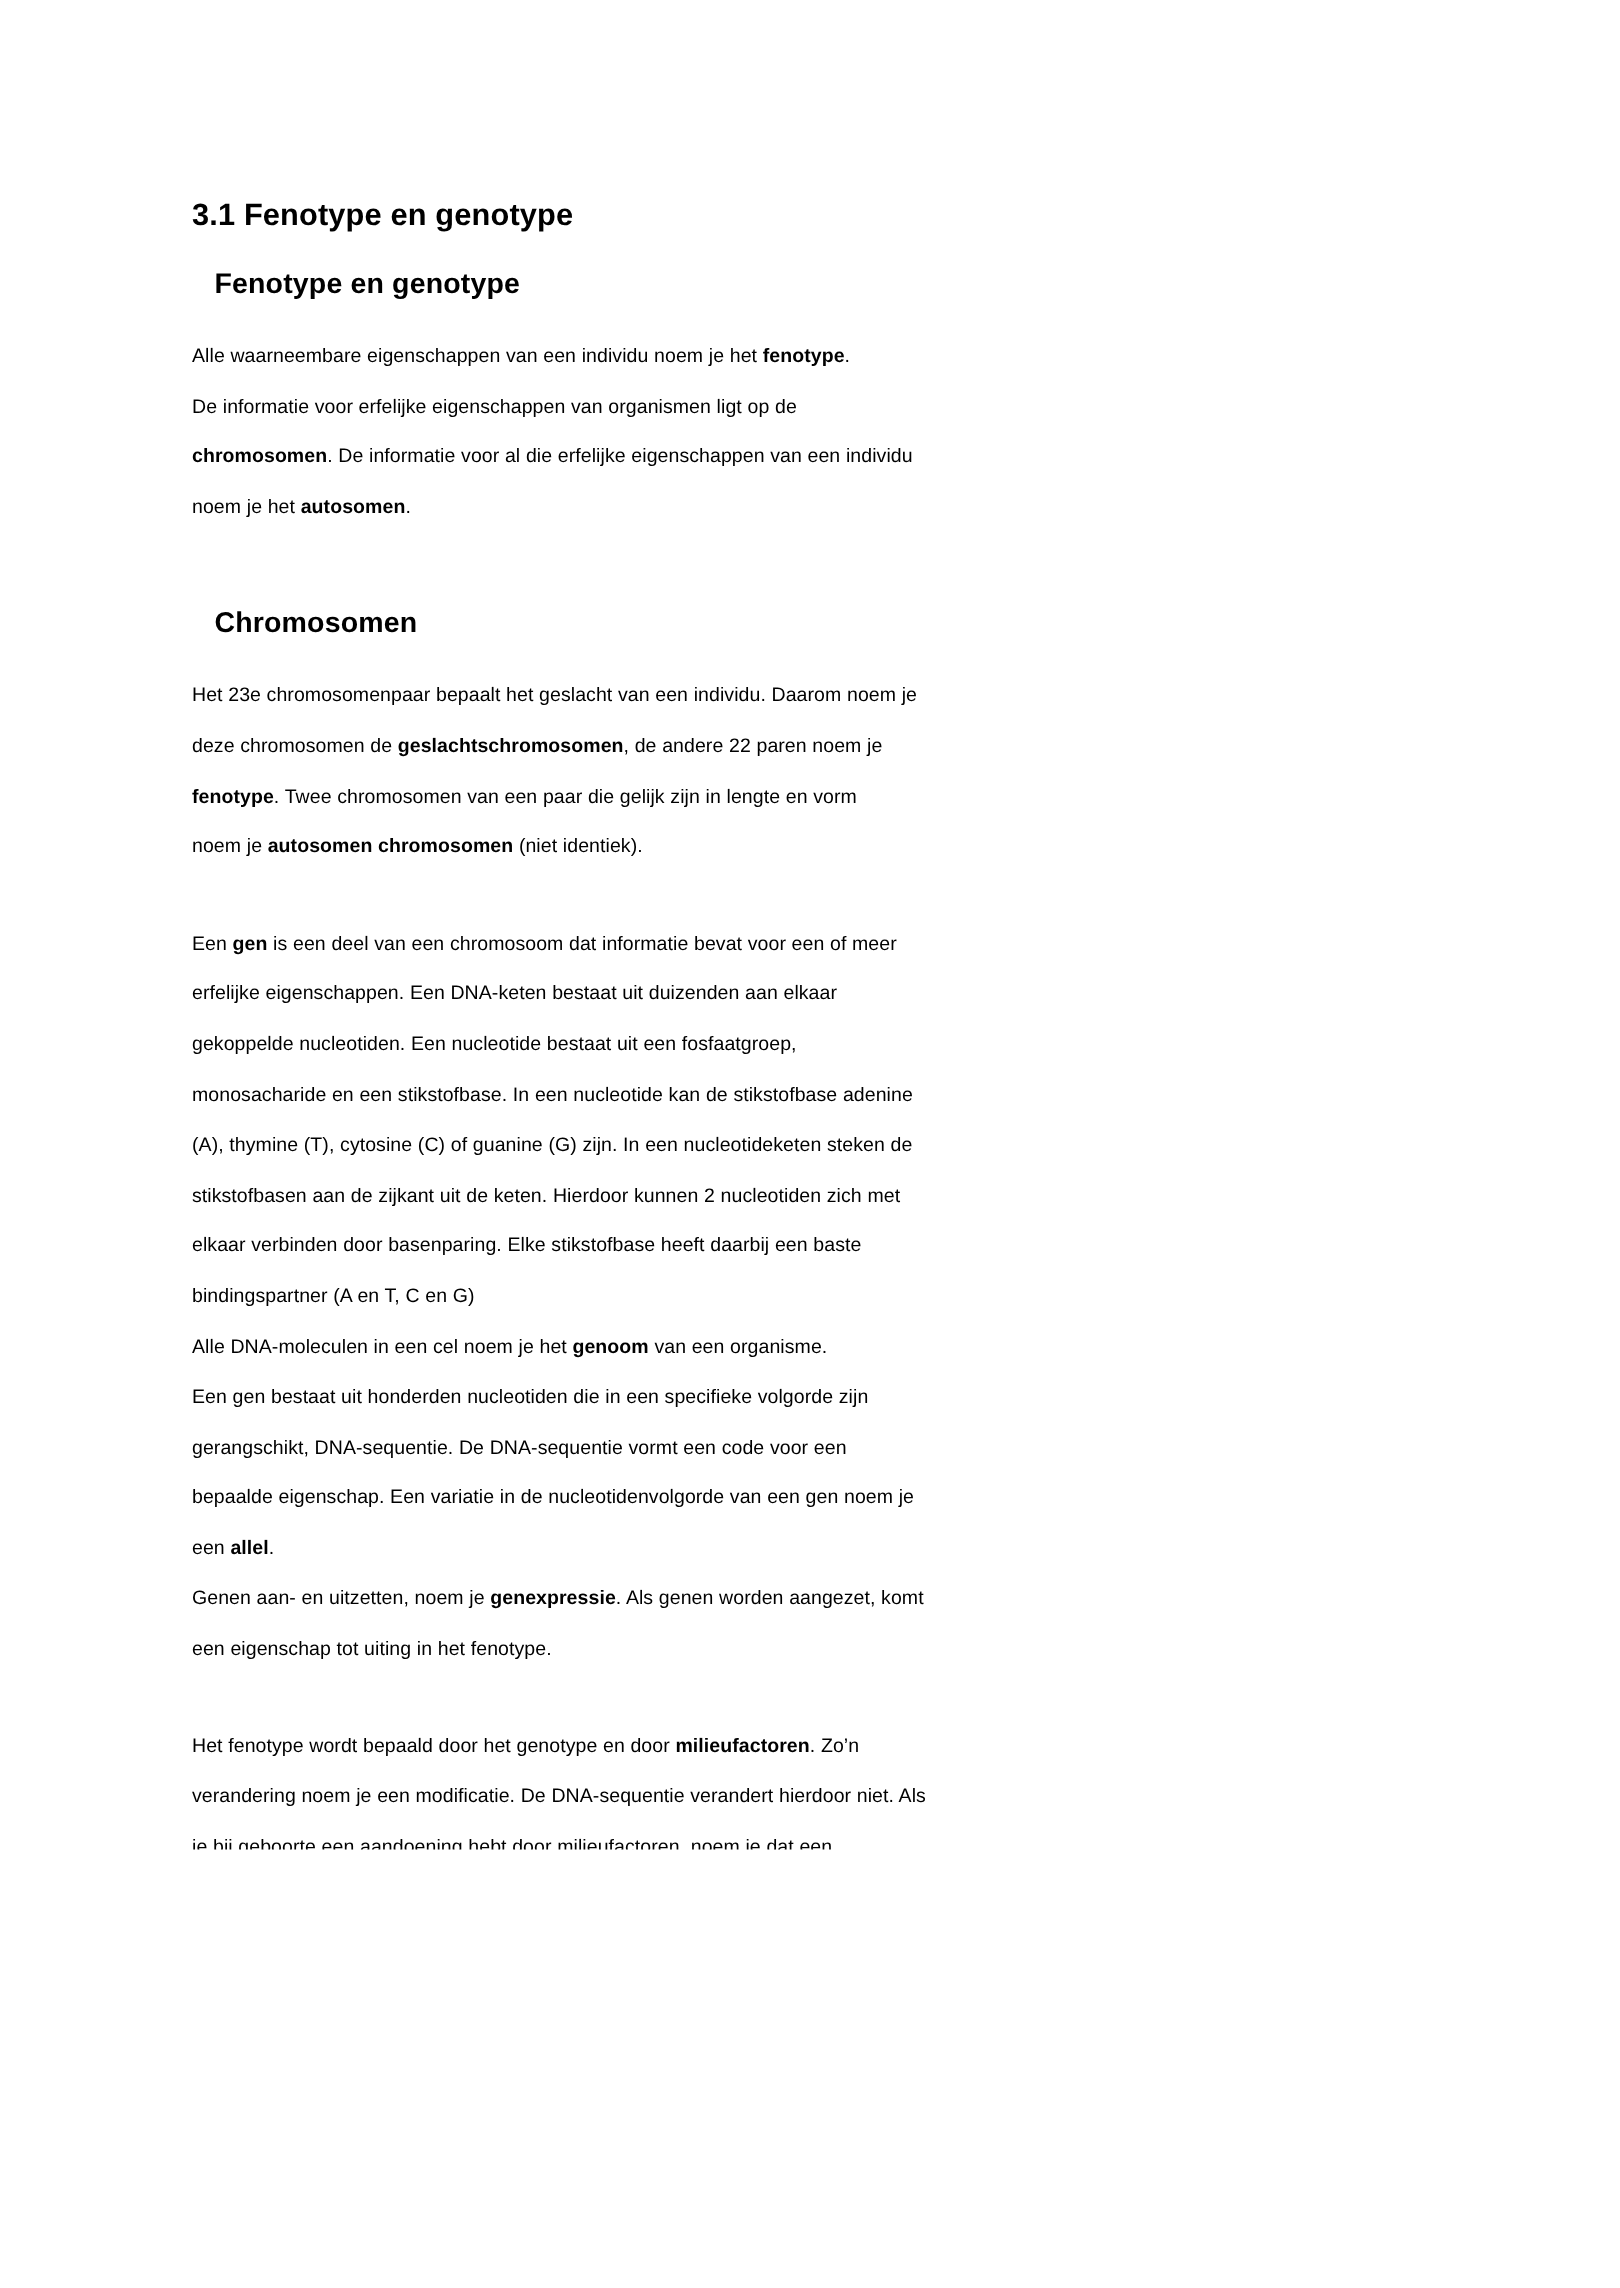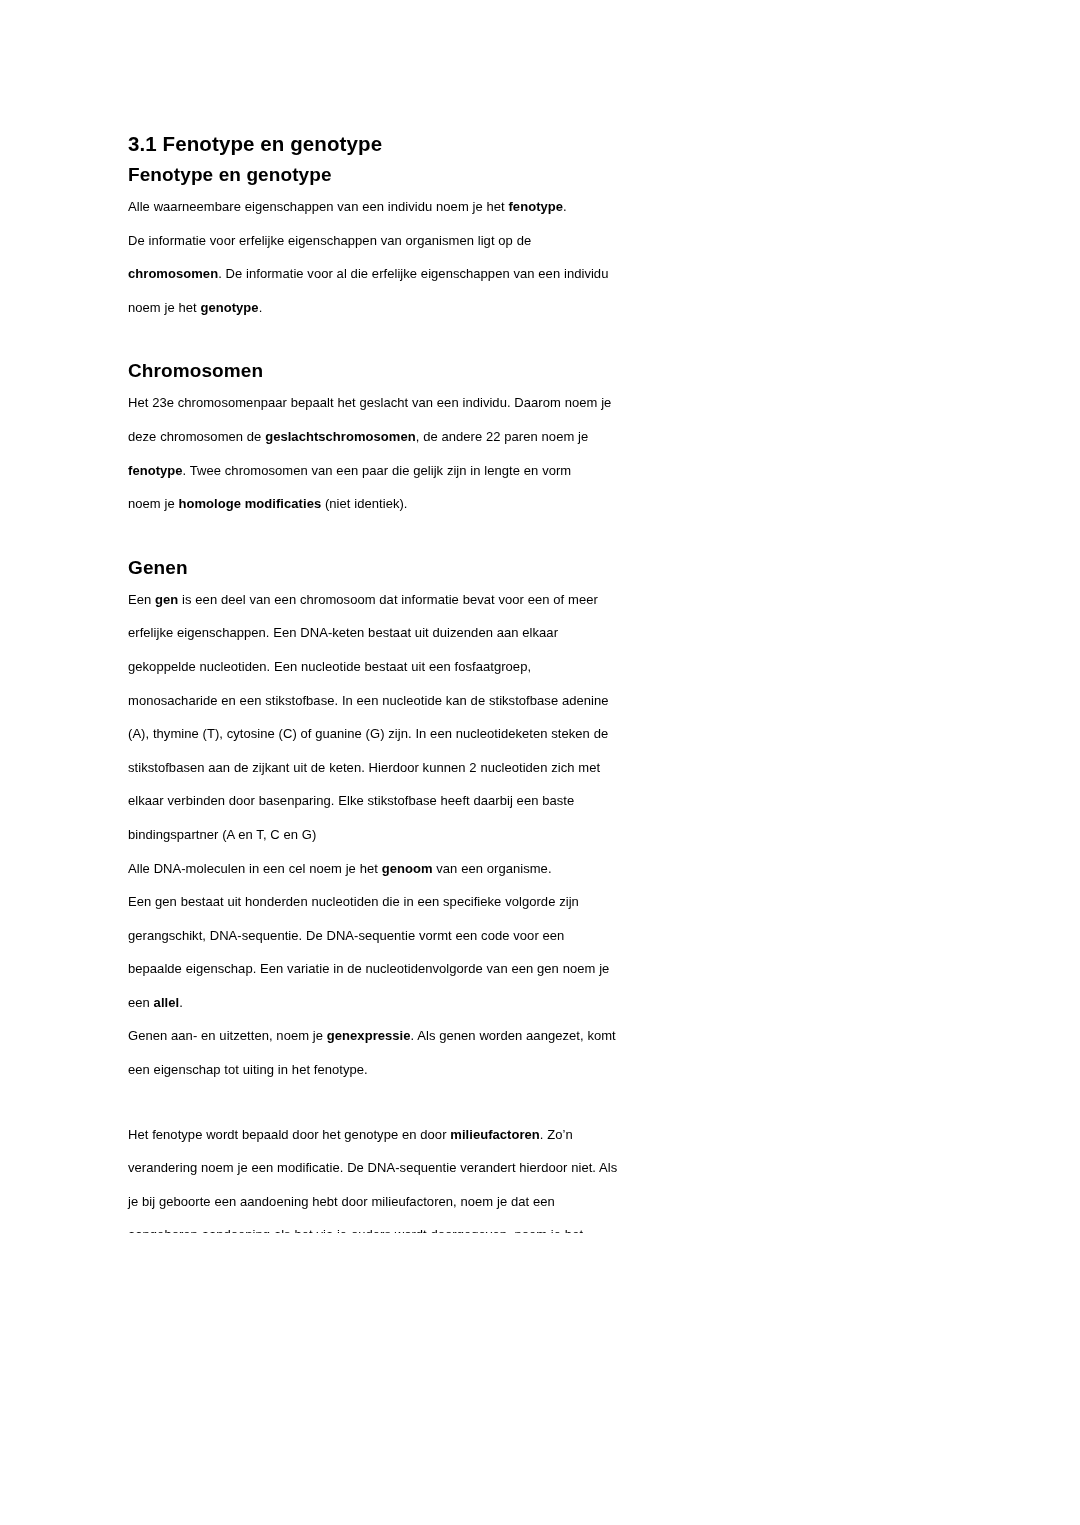--- a/index.html
+++ b/index.html
@@ -33,21 +33,21 @@
     font-size: 20.5px;
     font-weight: bold;
     line-height: 30px;
     margin: 0;
     letter-spacing: 0.1px;
   }
   .sec-heading {
     font-size: 19px;
     font-weight: bold;
     line-height: 31px;
-    margin: 0;
+    margin: 15px;
     letter-spacing: 0.1px;
   }
   .para {
     font-size: 13px;
     font-weight: normal;
     line-height: 33.6px;
     margin: 0;
     letter-spacing: 0.05px;
     word-spacing: 0.1px;
   }
@@ -65,34 +65,33 @@
 </head>
 <body>
 
 <div class="page">
   <div class="content">
 
     <h1 class="doc-title">3.1 Fenotype en genotype</h1>
 
     <div class="block">
       <h2 class="sec-heading">Fenotype en genotype</h2>
-      <p class="para">Alle waarneembare eigenschappen van een individu noem je het <b>fenotype</b>.<br>De informatie voor erfelijke eigenschappen van organismen ligt op de<br><b>chromosomen</b>. De informatie voor al die erfelijke eigenschappen van een individu<br>noem je het <b>genotype</b>.</p>
+      <p class="para">Alle waarneembare eigenschappen van een individu noem je het <b>fenotype</b>.<br>De informatie voor erfelijke eigenschappen van organismen ligt op de<br><b>chromosomen</b>. De informatie voor al die erfelijke eigenschappen van een individu<br>noem je het <b>autosomen</b>.</p>
     </div>
 
     <div class="spacer"></div>
 
     <div class="block">
       <h2 class="sec-heading">Chromosomen</h2>
-      <p class="para">Het 23e chromosomenpaar bepaalt het geslacht van een individu. Daarom noem je<br>deze chromosomen de <b>geslachtschromosomen</b>, de andere 22 paren noem je<br><b>fenotype</b>. Twee chromosomen van een paar die gelijk zijn in lengte en vorm<br>noem je <b>homologe modificaties</b> (niet identiek).</p>
+      <p class="para">Het 23e chromosomenpaar bepaalt het geslacht van een individu. Daarom noem je<br>deze chromosomen de <b>geslachtschromosomen</b>, de andere 22 paren noem je<br><b>fenotype</b>. Twee chromosomen van een paar die gelijk zijn in lengte en vorm<br>noem je <b>autosomen chromosomen</b> (niet identiek).</p>
     </div>
 
     <div class="spacer"></div>
 
     <div class="block">
-      <h2 class="sec-heading">Genen</h2>
       <p class="para">Een <b>gen</b> is een deel van een chromosoom dat informatie bevat voor een of meer<br>erfelijke eigenschappen. Een DNA-keten bestaat uit duizenden aan elkaar<br>gekoppelde nucleotiden. Een nucleotide bestaat uit een fosfaatgroep,<br>monosacharide en een stikstofbase. In een nucleotide kan de stikstofbase adenine<br>(A), thymine (T), cytosine (C) of guanine (G) zijn. In een nucleotideketen steken de<br>stikstofbasen aan de zijkant uit de keten. Hierdoor kunnen 2 nucleotiden zich met<br>elkaar verbinden door basenparing. Elke stikstofbase heeft daarbij een baste<br>bindingspartner (A en T, C en G)<br>Alle DNA-moleculen in een cel noem je het <b>genoom</b> van een organisme.<br>Een gen bestaat uit honderden nucleotiden die in een specifieke volgorde zijn<br>gerangschikt, DNA-sequentie. De DNA-sequentie vormt een code voor een<br>bepaalde eigenschap. Een variatie in de nucleotidenvolgorde van een gen noem je<br>een <b>allel</b>.<br>Genen aan- en uitzetten, noem je <b>genexpressie</b>. Als genen worden aangezet, komt<br>een eigenschap tot uiting in het fenotype.</p>
     </div>
 
     <div class="spacer"></div>
 
     <div class="block">
       <p class="para">Het fenotype wordt bepaald door het genotype en door <b>milieufactoren</b>. Zo’n<br>verandering noem je een modificatie. De DNA-sequentie verandert hierdoor niet. Als<br>je bij geboorte een aandoening hebt door milieufactoren, noem je dat een<br>aangeboren aandoening als het via je ouders wordt doorgegeven, noem je het<br>erfelijke aandoening.</p>
     </div>
 
   </div>

